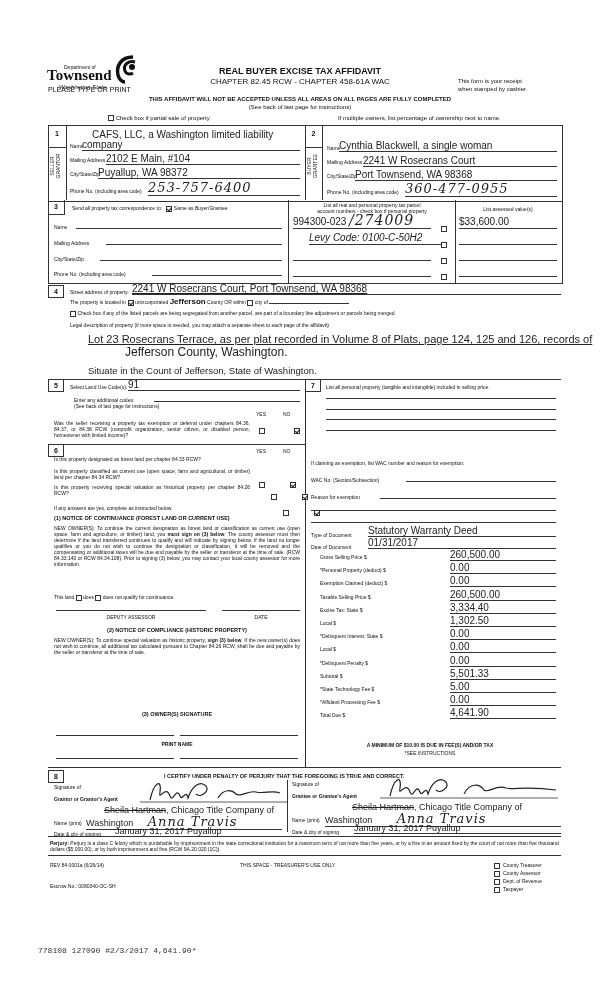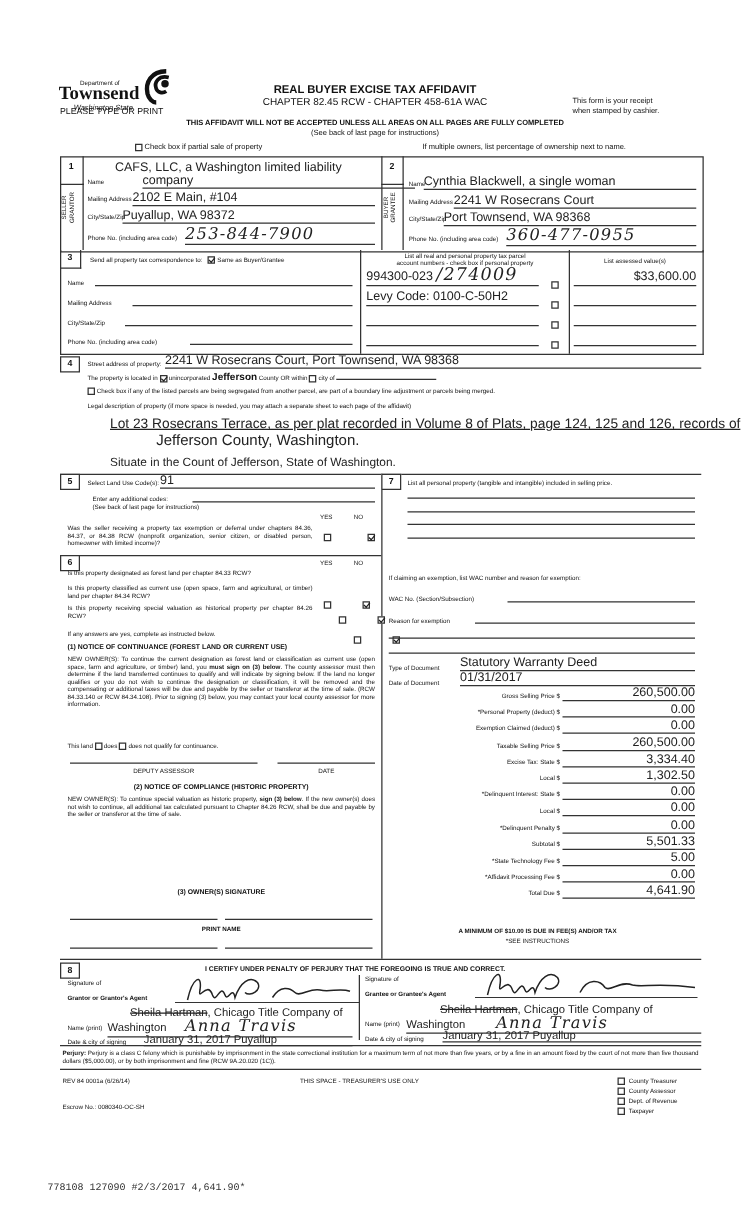--- a/index.html
+++ b/index.html
@@ -4,21 +4,21 @@
 <style>
   html,body{margin:0;padding:0;background:#fff;}
   body{width:600px;height:984px;position:relative;overflow:hidden;font-family:"Liberation Sans",sans-serif;color:#111;}
   .abs{position:absolute;}
   .t5{font-size:5px;line-height:6px;}
   .t6{font-size:6px;line-height:7px;}
   .t7{font-size:7px;line-height:8px;}
   .t8{font-size:8px;line-height:9px;}
   .b{font-weight:bold;}
   .c{text-align:center;}
-  .r{text-align:right;}
+  .r{text-align:left;}
   .fill{font-family:"Liberation Sans",sans-serif;font-size:10px;color:#222;}
   .hand{font-family:"DejaVu Serif",serif;font-style:italic;font-size:13px;color:#222;letter-spacing:1px;}
   .ul{border-bottom:1px solid #333;}
   .cb{display:inline-block;width:6px;height:6px;border:1px solid #333;vertical-align:middle;position:relative;box-sizing:border-box;background:#fff;}
   .cb.on::after{content:"";position:absolute;left:1px;top:-1px;width:2px;height:4px;border-right:1px solid #222;border-bottom:1px solid #222;transform:rotate(40deg);}
   .num{position:absolute;width:14px;height:11px;border:1px solid #333;font-size:7px;font-weight:bold;text-align:center;line-height:11px;background:#fff;}
   .vline{position:absolute;border-left:1px solid #333;}
   .hline{position:absolute;border-top:1px solid #333;}
   .just{text-align:justify;}
   .mono{font-family:"Liberation Mono",monospace;}
@@ -56,27 +56,27 @@
 
 <div class="abs" style="left:48px;top:125px;width:513px;height:75px;border:1px solid #333;"></div>
 <div class="vline" style="left:305px;top:125px;height:75px;"></div>
 <div class="abs" style="left:48px;top:125px;width:18px;height:22px;border-right:1px solid #333;border-bottom:1px solid #333;font-size:7px;font-weight:bold;text-align:center;line-height:18px;">1</div>
 <div class="vline" style="left:66px;top:147px;height:53px;"></div>
 <div class="abs t5" style="left:49px;top:185px;transform:rotate(-90deg);transform-origin:left top;width:38px;text-align:center;">
   <span>SELLER</span><br><span>GRANTOR</span>
 </div>
 <div class="abs fill" style="left:92px;top:129px;">CAFS, LLC, a Washington limited liability</div>
 <div class="abs t5" style="left:70px;top:143px;">Name</div>
-<div class="abs fill ul" style="left:82px;top:139px;width:218px;margin-left:32px;">company</div>
+<div class="abs fill ul" style="left:82px;top:139px;width:218px;">company</div>
 <div class="abs t5" style="left:70px;top:157px;">Mailing Address</div>
 <div class="abs fill ul" style="left:106px;top:153px;width:194px;">2102 E Main, #104</div>
 <div class="abs t5" style="left:70px;top:171px;">City/State/Zip</div>
 <div class="abs fill ul" style="left:98px;top:167px;width:202px;">Puyallup, WA 98372</div>
 <div class="abs t5" style="left:70px;top:188px;">Phone No. (including area code)</div>
-<div class="abs hand ul" style="left:148px;top:180px;width:152px;">253-844-7900</div>
+<div class="abs hand ul" style="left:148px;top:180px;width:152px;">253-757-6400</div>
 
 <div class="abs" style="left:305px;top:125px;width:17px;height:22px;border-right:1px solid #333;border-bottom:1px solid #333;font-size:7px;font-weight:bold;text-align:center;line-height:18px;">2</div>
 <div class="vline" style="left:322px;top:147px;height:53px;"></div>
 <div class="abs t5" style="left:306px;top:185px;transform:rotate(-90deg);transform-origin:left top;width:38px;text-align:center;">
   <span>BUYER</span><br><span>GRANTEE</span>
 </div>
 <div class="abs t5" style="left:327px;top:145px;">Name</div>
 <div class="abs fill ul" style="left:339px;top:140px;width:218px;">Cynthia Blackwell, a single woman</div>
 <div class="abs t5" style="left:327px;top:159px;">Mailing Address</div>
 <div class="abs fill ul" style="left:363px;top:155px;width:194px;">2241 W Rosecrans Court</div>
@@ -105,32 +105,32 @@
 <div class="abs ul" style="left:152px;top:269px;width:130px;height:6px;"></div>
 
 <div class="abs c t5" style="left:292px;top:202px;width:160px;">
   <span>List all real and personal property tax parcel</span><br><span>account numbers - check box if personal property</span>
 </div>
 <div class="abs c t5" style="left:458px;top:206px;width:100px;">List assessed value(s)</div>
 
 <div id="parcel-rows">
     <div class="abs" style="left:293px;top:216px;width:160px;height:14px;"><div class="abs fill ul" style="left:0;top:0;width:138px;height:12px;white-space:nowrap;">994300-023</div><span class="hand" style="position:absolute;left:56px;top:-4px;font-size:14px;">/274009</span><span class="abs cb" style="left:148px;top:3px;"></span></div>
     <div class="abs fill ul r" style="left:459px;top:216px;width:98px;height:12px;">$33,600.00</div>
-    <div class="abs" style="left:293px;top:232px;width:160px;height:14px;"><div class="abs fill ul" style="left:0;top:0;width:138px;height:12px;white-space:nowrap;">Levy Code:  0100-C-50H2</div><span class="abs cb" style="left:148px;top:3px;"></span></div>
+    <div class="abs" style="left:293px;top:232px;width:160px;height:14px;"><div class="abs fill ul" style="left:16px;top:0;width:138px;height:12px;white-space:nowrap;font-style:italic;">Levy Code:  0100-C-50H2</div><span class="abs cb" style="left:148px;top:3px;"></span></div>
     <div class="abs fill ul r" style="left:459px;top:232px;width:98px;height:12px;"></div>
     <div class="abs" style="left:293px;top:248px;width:160px;height:14px;"><div class="abs fill ul" style="left:0;top:0;width:138px;height:12px;white-space:nowrap;"></div><span class="abs cb" style="left:148px;top:3px;"></span></div>
     <div class="abs fill ul r" style="left:459px;top:248px;width:98px;height:12px;"></div>
     <div class="abs" style="left:293px;top:264px;width:160px;height:14px;"><div class="abs fill ul" style="left:0;top:0;width:138px;height:12px;white-space:nowrap;"></div><span class="abs cb" style="left:148px;top:3px;"></span></div>
     <div class="abs fill ul r" style="left:459px;top:264px;width:98px;height:12px;"></div>
   </div>
 
 
 <div class="num" style="left:48px;top:285px;">4</div>
 <div class="abs t5" style="left:70px;top:289px;">Street address of property:</div>
-<div class="abs fill ul" style="left:132px;top:283px;width:429px;">2241 W Rosecrans Court, Port Townsend, WA 98368</div>
+<div class="abs fill ul" style="left:132px;top:283px;width:429px;text-decoration:underline;">2241 W Rosecrans Court, Port Townsend, WA 98368</div>
 <div class="abs t5" style="left:70px;top:298px;white-space:nowrap;">
   <span>The property is located in</span>
   <span class="cb on"></span>
   <span>unincorporated</span>
   <span class="b" style="font-size:8px;">Jefferson</span>
   <span>County OR within</span>
   <span class="cb"></span>
   <span>city of</span>
   <span class="ul" style="display:inline-block;width:80px;height:5px;"></span>
 </div>

